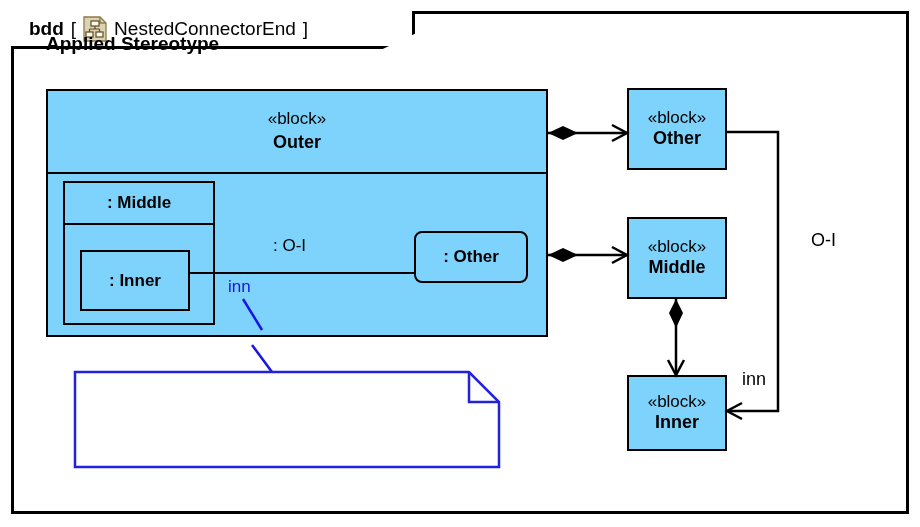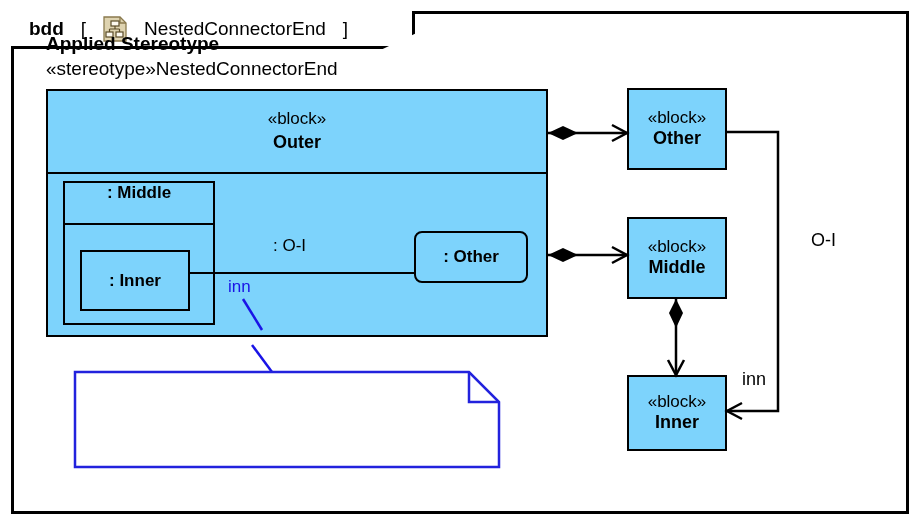--- a/index.html
+++ b/index.html
@@ -46,21 +46,21 @@
     border-bottom: 3px solid #000;
     -webkit-clip-path: polygon(0 0, 100% 0, 100% 60%, 92% 100%, 0 100%);
     clip-path: polygon(0 0, 100% 0, 100% 60%, 92% 100%, 0 100%);
     display: flex;
     align-items: center;
     padding-left: 18px;
   }
   .frame-header-inner {
     display: flex;
     align-items: center;
-    gap: 17px;
+    gap: 7px;
   }
   .kind-label {
     font-weight: bold;
     font-size: 19px;
     color: #000;
     letter-spacing: 0px;
   }
   .bracket {
     font-size: 19px;
     color: #000;
@@ -139,20 +139,21 @@
     width: 152px; height: 144px;
   }
   #middle-title {
     position: absolute;
     left: 0; top: 0;
     width: 100%;
     height: 42px;
     border-bottom: 2px solid #000;
     box-sizing: border-box;
     display: flex;
+    align-items: center;
     justify-content: center;
   }
   
   #inner-part {
     left: 80px; top: 243px;
     width: 110px; height: 61px; margin-top: 7px;
   }
   
   #other-part {
     left: 414px; top: 231px;
@@ -315,16 +316,15 @@
   <span class="edge-label" style="left:273px; top:236px;">: O-I</span>
 
   <span class="edge-label blue" style="left:228px; top:277px;">inn</span>
 
   <span class="edge-label" style="left:811px; top:230px; font-size:18px;">O-I</span>
 
   <span class="edge-label" style="left:742px; top:369px; font-size:18px;">inn</span>
 
   <div class="note-text">
     <div class="note-title">Applied Stereotype</div>
-    <div class="note-body">«stereotype»NestedConnectorEnd</div>
   </div>
 
 </div>
 
 </body></html>

